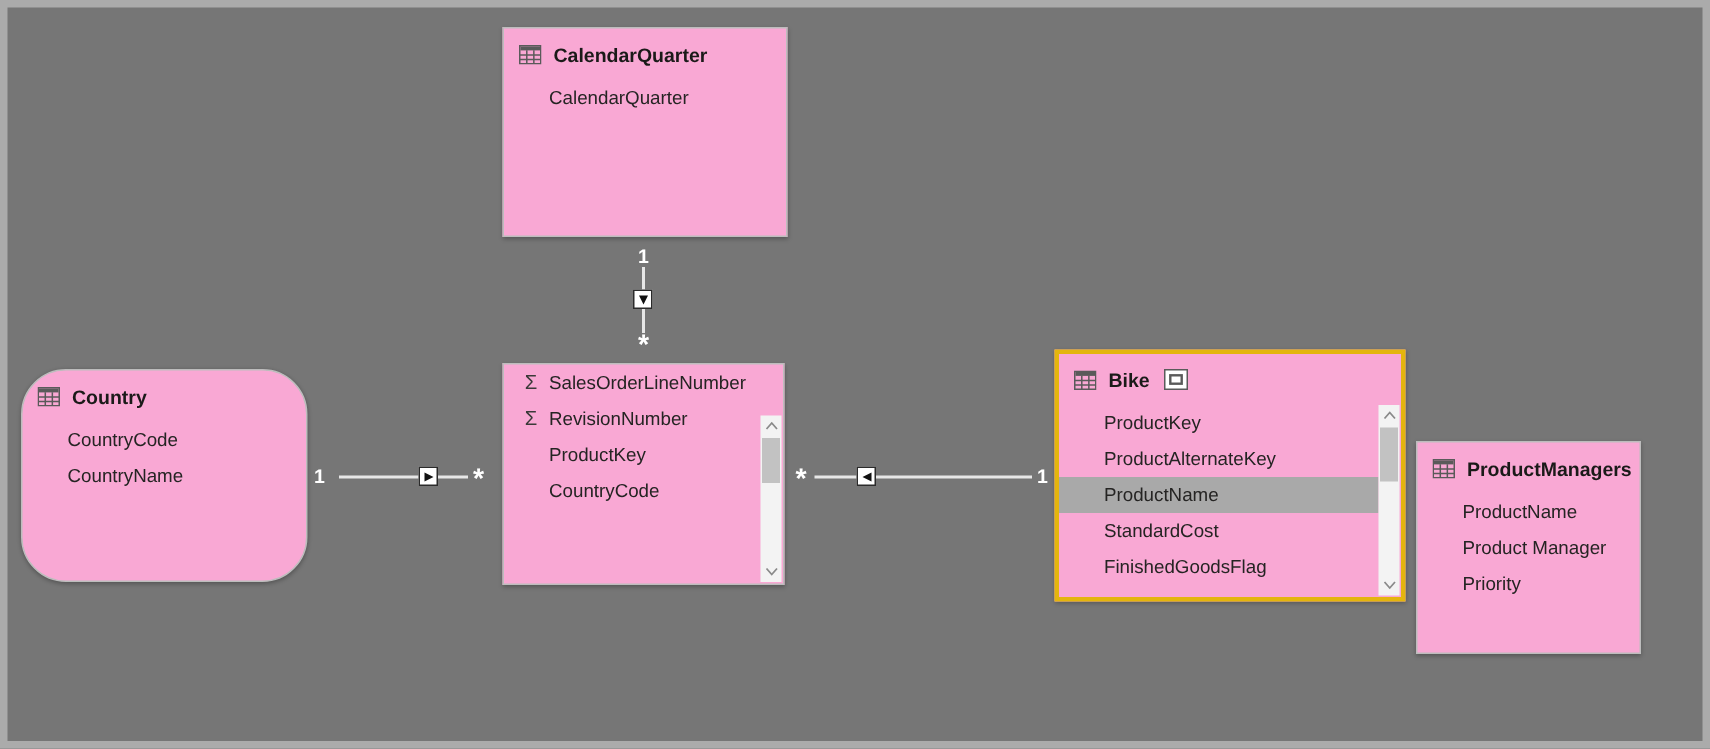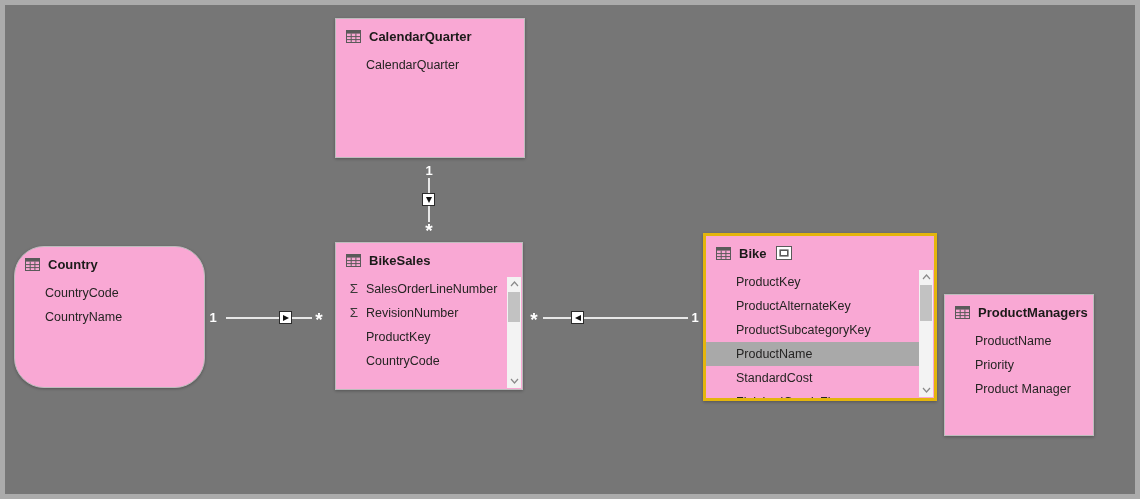--- a/index.html
+++ b/index.html
@@ -116,33 +116,20 @@
       </span>
       <span class="card-title">Country</span>
     </div>
     <div class="fields">
       <div class="field-row">CountryCode</div>
       <div class="field-row">CountryName</div>
     </div>
   </div>
 
   <div class="card" style="left:335px;top:242px;width:188px;height:148px;">
-    <div class="card-header">
-      <span class="tbl-icon">
-        <svg viewBox="0 0 15 13" width="15" height="13">
-            <rect x="0.5" y="0.5" width="14" height="12" fill="none" stroke="#5A5A5A"></rect>
-            <rect x="1" y="1" width="13" height="2.6" fill="#5A5A5A"></rect>
-            <line x1="5.2" y1="3.5" x2="5.2" y2="12.5" stroke="#5A5A5A"></line>
-            <line x1="9.9" y1="3.5" x2="9.9" y2="12.5" stroke="#5A5A5A"></line>
-            <line x1="0.5" y1="6.6" x2="14.5" y2="6.6" stroke="#5A5A5A"></line>
-            <line x1="0.5" y1="9.6" x2="14.5" y2="9.6" stroke="#5A5A5A"></line>
-          </svg>
-      </span>
-      <span class="card-title">BikeSales</span>
-    </div>
     <div class="fields" style="margin-right:15px;">
       <div class="field-row">
         <span class="sigma">Σ</span><span>SalesOrderLineNumber</span>
       </div>
       <div class="field-row">
         <span class="sigma">Σ</span><span>RevisionNumber</span>
       </div>
       <div class="field-row">ProductKey</div>
       <div class="field-row">CountryCode</div>
     </div>
@@ -177,21 +164,20 @@
       <span class="hdr-extra-icon">
         <svg viewBox="0 0 16 14" width="16" height="14">
             <rect x="0.5" y="0.5" width="15" height="13" fill="#FFFFFF" stroke="#5A5A5A"></rect>
             <rect x="4.2" y="4.2" width="7.6" height="5.6" fill="none" stroke="#5A5A5A" stroke-width="1.6"></rect>
           </svg>
       </span>
     </div>
     <div class="fields">
       <div class="field-row" style="margin-right:15px;">ProductKey</div>
       <div class="field-row" style="margin-right:15px;">ProductAlternateKey</div>
-      <div class="field-row" style="margin-right:15px;">ProductSubcategoryKey</div>
       <div class="field-row highlight">ProductName</div>
       <div class="field-row" style="margin-right:15px;">StandardCost</div>
       <div class="field-row" style="margin-right:15px;">FinishedGoodsFlag</div>
     </div>
     <div class="scrollbar">
       <div class="sb-btn up">
         <svg width="9" height="6">
             <polyline points="1,5 4.5,1 8,5" fill="none" stroke="#8A8A8A" stroke-width="1.2"></polyline>
           </svg>
       </div>
@@ -213,17 +199,17 @@
             <line x1="5.2" y1="3.5" x2="5.2" y2="12.5" stroke="#5A5A5A"></line>
             <line x1="9.9" y1="3.5" x2="9.9" y2="12.5" stroke="#5A5A5A"></line>
             <line x1="0.5" y1="6.6" x2="14.5" y2="6.6" stroke="#5A5A5A"></line>
             <line x1="0.5" y1="9.6" x2="14.5" y2="9.6" stroke="#5A5A5A"></line>
           </svg>
       </span>
       <span class="card-title">ProductManagers</span>
     </div>
     <div class="fields">
       <div class="field-row">ProductName</div>
+      <div class="field-row">Product Manager</div>
       <div class="field-row">Priority</div>
-      <div class="field-row">Product Manager</div>
     </div>
   </div>
 </div>
 
 </body></html>

